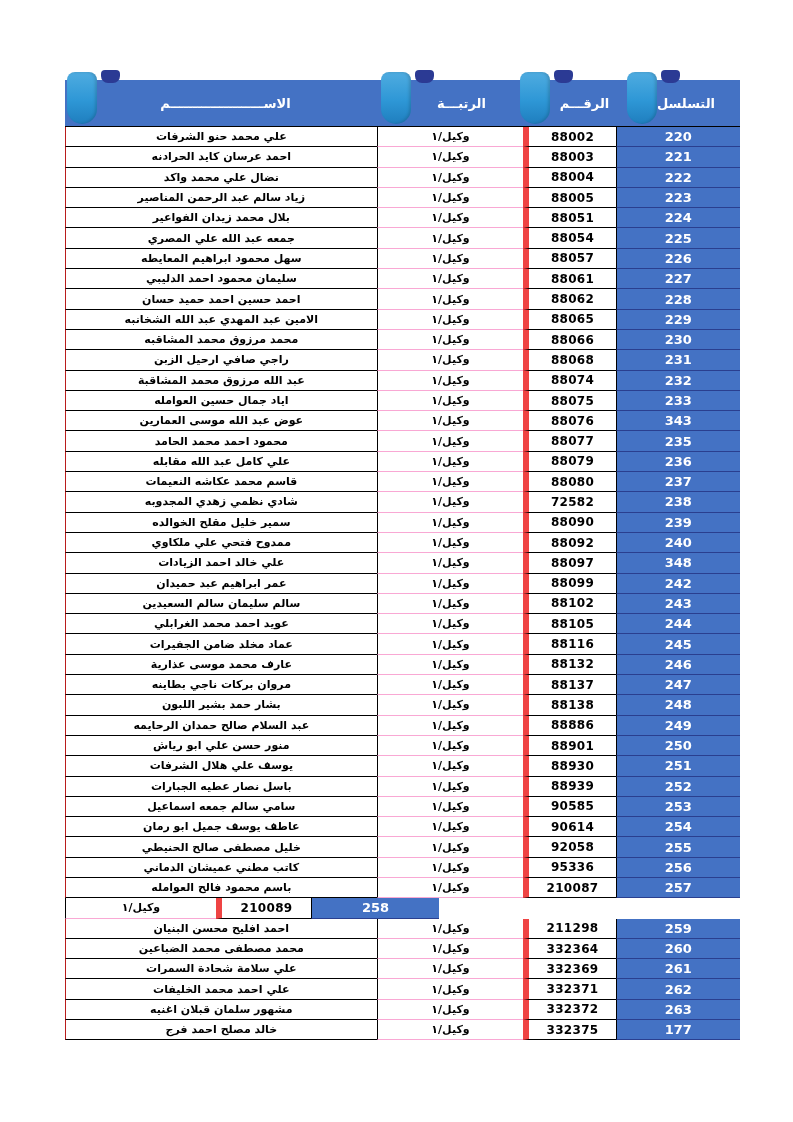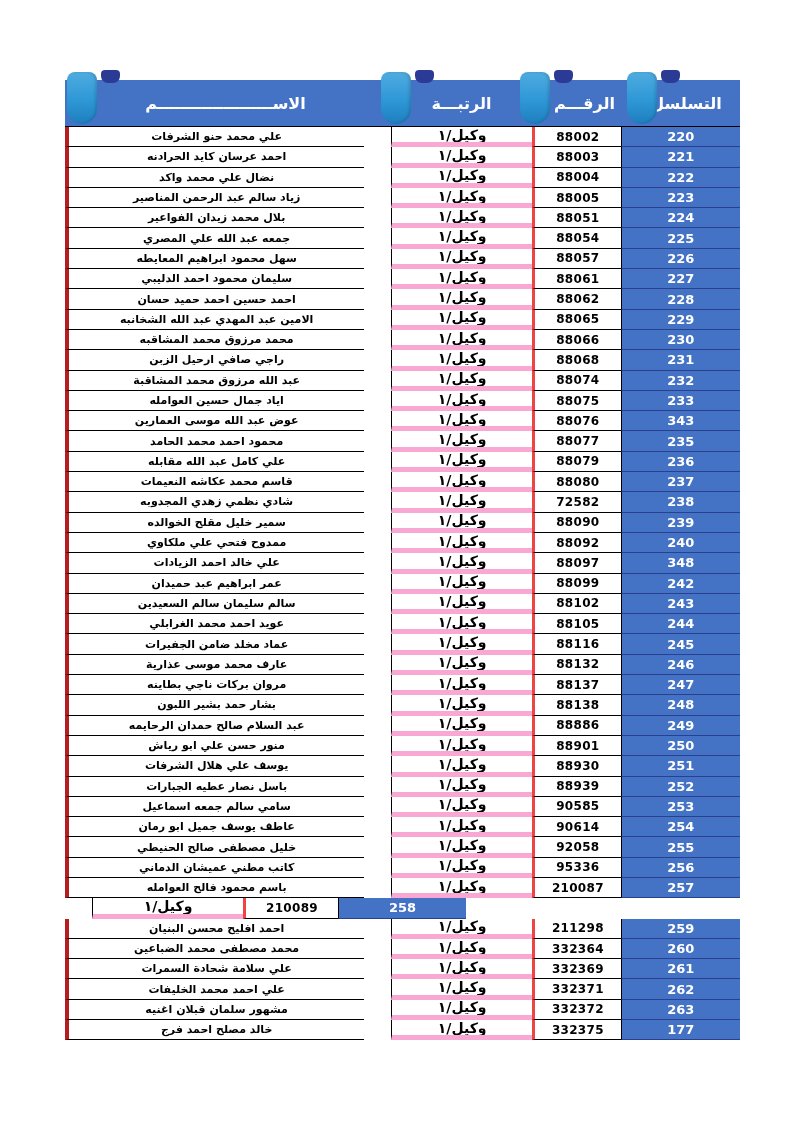--- a/index.html
+++ b/index.html
@@ -21,21 +21,21 @@
     position: absolute;
     left: 0; top: 10px;
     width: 675px; height: 46px;
     background: #4472C4;
     z-index: 1;
   }
   .header-cell {
     position: absolute;
     top: 10px; height: 46px;
     display: flex; align-items: center; justify-content: center;
-    color: #ffffff; font-weight: bold; font-size: 16px;
+    color: #ffffff; font-weight: bold; font-size: 13px;
     z-index: 3; white-space: nowrap; overflow: hidden;
   }
   .h-name   { left: 0;     width: 321px; }
   .h-rank   { left: 321px; width: 151px; }
   .h-number { left: 472px; width: 95px; text-align: center;  }
   .h-serial { left: 567px; width: 108px; }
   
   .clip-tube {
     position: absolute; top: 2px;
     width: 30px; height: 52px;
@@ -63,31 +63,30 @@
     border-top: 1px solid #000;
   }
   .row { display: flex; height: 20.3px; direction: ltr; }
   .cell {
     display: flex; align-items: center; justify-content: center;
     font-weight: bold; color: #000;
     white-space: nowrap; overflow: hidden;
   }
   .c-name {
     width: 321px; font-size: 11px;
-    border-left: 4px solid #b91c1c; border-bottom: 1px solid #000;
+    border-left: 1px solid #b91c1c; border-bottom: 1px solid #000;
   }
   .c-rank {
-    width: 151px; font-size: 14px;
-    border-left: 1px solid #000; border-bottom: 5px solid #f9a8d4;
+    width: 151px; font-size: 11px;
+    border-left: 1px solid #000; border-bottom: 1px solid #f9a8d4;
     direction: rtl;
-    margin-left: 27px;
   }
   .c-number {
     width: 95px; font-size: 12px;
-    border-left: 3px solid #ef4444; border-bottom: 1px solid #000;
+    border-left: 6px solid #ef4444; border-bottom: 1px solid #000;
     letter-spacing: 0.3px;
   }
   .c-serial {
     width: 128px; font-size: 13px;
     background: #4472C4; color: #ffffff;
     border-left: 1px solid #000;
     border-bottom: 1px solid #2A3F8F;
   }
 </style>
 </head>

